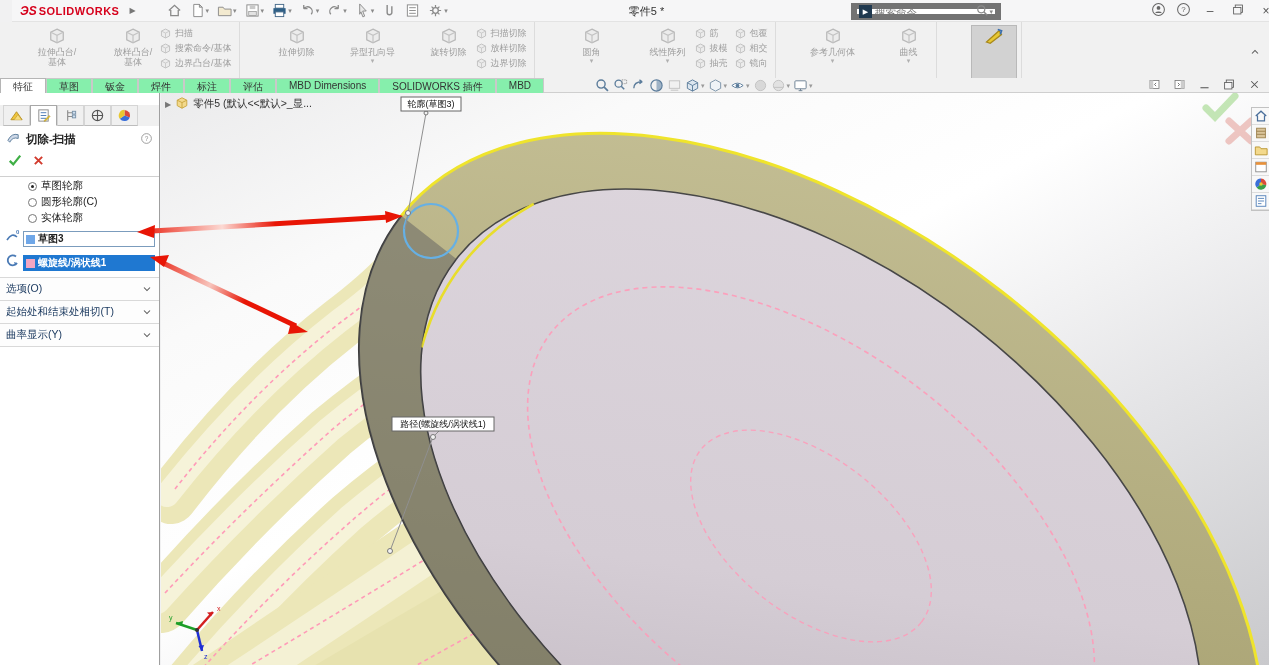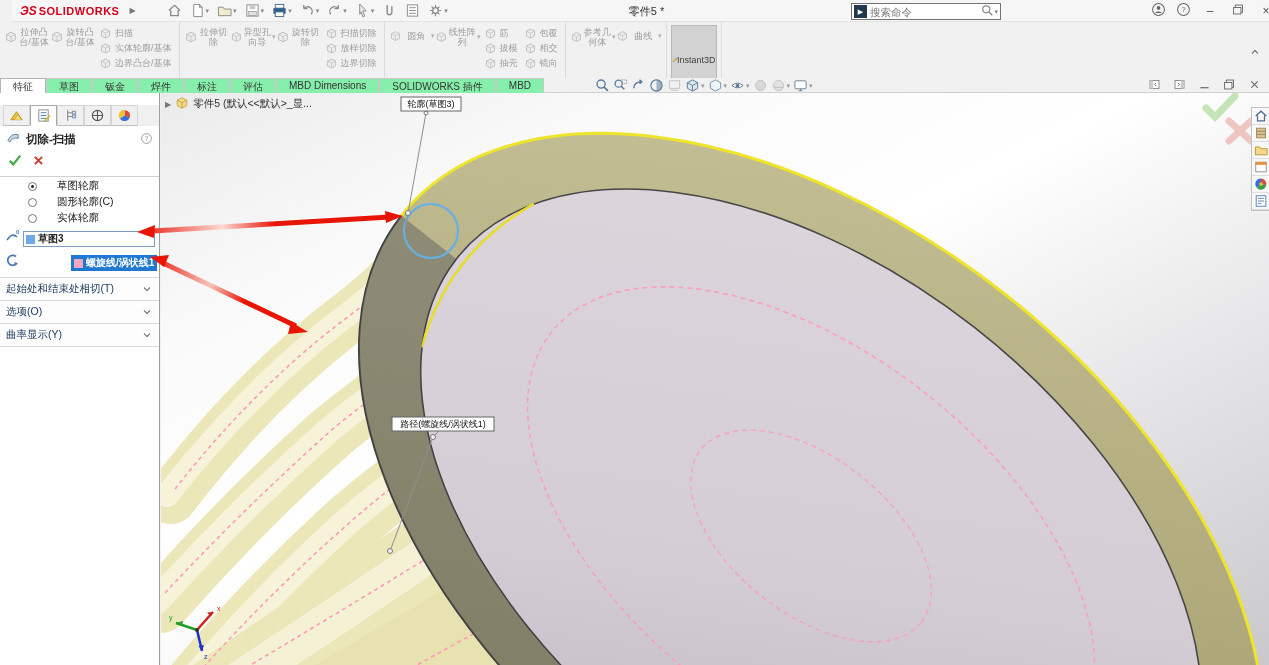--- a/index.html
+++ b/index.html
@@ -13,33 +13,33 @@
   #logo { display:flex; align-items:center; margin-left:8px; }
   #logo .mark { color:#d6001c; font-weight:bold; font-style:italic; font-size:12px; letter-spacing:0; }
   #logo .word { color:#d6001c; font-weight:bold; font-size:11px; letter-spacing:.5px; margin-left:2px; }
   #logo .flyarrow { color:#777; font-size:8px; margin-left:10px; }
   #qat { display:flex; align-items:center; margin-left:28px; gap:2px; }
   .qbtn { display:flex; align-items:center; gap:1px; padding:2px 3px; border-radius:2px; }
   .qbtn .caret { font-size:7px; color:#8a8a8a; }
   #title-center { position:absolute; left:50%; transform:translateX(-50%); top:4px;
     font-size:11px; color:#333; }
   #search { position:absolute; right:280px; top:3px; width:150px; height:17px;
-    border:1px solid #737373; background:#fff; display:flex; align-items:center; padding:0 2px; }
+    border:6px solid #737373; background:#fff; display:flex; align-items:center; padding:0 2px; }
   #search input { border:none; outline:none; flex:1; font-size:10.5px; color:#666; width:80px;
     font-family:inherit; background:transparent; }
   #search .sw-badge { width:13px; height:13px; background:#20394f; display:flex; align-items:center;
     justify-content:center; color:#fff; font-size:7px; margin-right:3px; }
   #titlebar-right { position:absolute; right:6px; top:0; height:22px; display:flex; align-items:center; gap:10px; }
   .wbtn { color:#555; font-size:12px; width:18px; text-align:center; }
 
   
   #ribbon { position:absolute; top:22px; left:0; width:1269px; height:56px; background:#f1f1f1;
     display:flex; align-items:stretch; }
   .rgroup { display:flex; align-items:flex-start; padding:3px 4px 1px 4px; border-right:1px solid #dcdcdc; }
-  .rbig { width:46px; display:flex; align-items:center; padding-top:1px; }
+  .rbig { width:46px; display:flex; flex-direction:column; align-items:center; padding-top:1px;margin-left:30px; }
   .rbig .lbl { font-size:9px; color:#9d9d9d; text-align:center; line-height:1.15; margin-top:1px; width:46px; }
   .rbig .caret { font-size:7px; color:#b0b0b0; }
   .rbig.pressed { background:#d2d2d2; border:1px solid #b9b9b9; height:68px; justify-content:space-between; }
   .rbig.pressed .lbl { color:#444; }
   .rstack { display:flex; flex-direction:column; justify-content:flex-start; gap:2px; padding:2px 3px; }
   .rsmall { display:flex; align-items:flex-end; gap:3px; }
   .rsmall .lbl { font-size:9px; color:#9d9d9d; white-space:nowrap; }
   #ribbon-collapse { position:absolute; right:8px; top:44px; color:#888; }
 
   
@@ -64,29 +64,29 @@
   #pm-tabs { display:flex; height:21px; background:#f0f0f0; padding-left:3px; margin-top:12px; }
   .pmtab { width:27px; height:21px; display:flex; align-items:center; justify-content:center;
     border:1px solid #d5d5d5; border-bottom:1px solid #bdbdbd; background:#f0f0f0; }
   .pmtab.active { background:#fff; border-color:#a8a8a8; border-bottom-color:#fff; }
   #pm-titlerow { display:flex; align-items:center; gap:5px; padding:4px 6px 3px 6px; }
   #pm-title { font-size:11.5px; font-weight:bold; color:#222; flex:1; }
   #pm-okrow { display:flex; gap:10px; padding:1px 8px 5px 8px; border-bottom:1px solid #d0d0d0; }
   .sect-hdr { display:flex; align-items:center; padding:4px 6px; border-bottom:1px solid #d9d9d9;
     background:#fdfdfd; }
   .sect-hdr .st { font-size:10.5px; color:#16355c; flex:1; }
-  .radio-row { display:flex; align-items:center; gap:20px; margin:2px 0 2px 28px; }
+  .radio-row { display:flex; align-items:center; gap:4px; margin:2px 0 2px 28px; }
   .radio-row .rl { font-size:10.5px; color:#222; }
   .rdot { width:9px; height:9px; border:1px solid #777; border-radius:50%; background:#fff; position:relative; }
   .rdot.sel:after { content:""; position:absolute; left:2px; top:2px; width:3px; height:3px;
     background:#222; border-radius:50%; }
   .field-row { display:flex; align-items:center; margin:4px 4px 4px 4px; gap:3px;font-weight:bold; }
   .field-box { flex:1; height:16px; border:1px solid #7b9cbd; background:#fff; display:flex;
     align-items:center; padding:0 2px; gap:3px; }
-  .field-box.sel { background:#1f78d1; border-color:#1f78d1;margin-left:48px; }
+  .field-box.sel { background:#1f78d1; border-color:#1f78d1; }
   .field-box .swatch { width:9px; height:9px; }
   .field-box .fv { font-size:10px; color:#222; white-space:nowrap; overflow:hidden; }
   .field-box.sel .fv { color:#fff; }
   .cbox { width:9px; height:9px; border:1px solid #707070; background:#fff; margin-right:4px; }
 
   
   #viewport { position:absolute; left:161px; top:0; width:1108px; height:572px; overflow:hidden; }
   #vpsvg { position:absolute; left:0; top:0; }
   #flyout-tree { position:absolute; left:4px; top:3px; display:flex; align-items:center; gap:4px;
     font-size:10.5px; color:#333; }
@@ -220,36 +220,36 @@
             <path d="M8,2.5 L13,5 V11 L8,13.5 L3,11 V5 Z" fill="#ececec" stroke="#b9b9b9"></path>
             <path d="M3,5 L8,7.5 L13,5 M8,7.5 V13.5" fill="none" stroke="#c4c4c4"></path>
           </svg>
           <span class="lbl">拉伸凸台/基体</span>
         </div>
         <div class="rbig">
           <svg width="20" height="20" viewBox="0 0 16 16">
             <path d="M8,2.5 L13,5 V11 L8,13.5 L3,11 V5 Z" fill="#ececec" stroke="#b9b9b9"></path>
             <path d="M3,5 L8,7.5 L13,5 M8,7.5 V13.5" fill="none" stroke="#c4c4c4"></path>
           </svg>
-          <span class="lbl">旋转凸台/基体</span>
+          <span class="lbl">放样凸台/基体</span>
         </div>
         <div class="rstack">
           <div class="rsmall">
             <svg width="13" height="13" viewBox="0 0 16 16">
               <path d="M8,2.5 L13,5 V11 L8,13.5 L3,11 V5 Z" fill="#ececec" stroke="#b9b9b9"></path>
               <path d="M3,5 L8,7.5 L13,5 M8,7.5 V13.5" fill="none" stroke="#c4c4c4"></path>
             </svg>
             <span class="lbl">扫描</span>
           </div>
           <div class="rsmall">
             <svg width="13" height="13" viewBox="0 0 16 16">
               <path d="M8,2.5 L13,5 V11 L8,13.5 L3,11 V5 Z" fill="#ececec" stroke="#b9b9b9"></path>
               <path d="M3,5 L8,7.5 L13,5 M8,7.5 V13.5" fill="none" stroke="#c4c4c4"></path>
             </svg>
-            <span class="lbl">实体轮廓/基体</span>
+            <span class="lbl">搜索命令/基体</span>
           </div>
           <div class="rsmall">
             <svg width="13" height="13" viewBox="0 0 16 16">
               <path d="M8,2.5 L13,5 V11 L8,13.5 L3,11 V5 Z" fill="#ececec" stroke="#b9b9b9"></path>
               <path d="M3,5 L8,7.5 L13,5 M8,7.5 V13.5" fill="none" stroke="#c4c4c4"></path>
             </svg>
             <span class="lbl">边界凸台/基体</span>
           </div>
         </div>
       </div>
@@ -592,27 +592,27 @@
             </svg></span>
         <div class="field-box sel">
           <span class="swatch" id="sw-path" style="background: rgb(242, 166, 194);"></span>
           <span class="fv">螺旋线/涡状线1</span>
         </div>
       </div>
       <div style="border-bottom:1px solid #d9d9d9; margin-top:3px;"></div>
 
       <div id="pm-sections">
           <div class="sect-hdr">
-            <span class="st">起始处和结束处相切(T)</span>
+            <span class="st">选项(O)</span>
             <svg width="12" height="12" viewBox="0 0 16 16">
               <path d="M4,6 L8,10 L12,6" fill="none" stroke="#555" stroke-width="1.4"></path>
             </svg>
           </div>
           <div class="sect-hdr">
-            <span class="st">选项(O)</span>
+            <span class="st">起始处和结束处相切(T)</span>
             <svg width="12" height="12" viewBox="0 0 16 16">
               <path d="M4,6 L8,10 L12,6" fill="none" stroke="#555" stroke-width="1.4"></path>
             </svg>
           </div>
           <div class="sect-hdr">
             <span class="st">曲率显示(Y)</span>
             <svg width="12" height="12" viewBox="0 0 16 16">
               <path d="M4,6 L8,10 L12,6" fill="none" stroke="#555" stroke-width="1.4"></path>
             </svg>
           </div>

